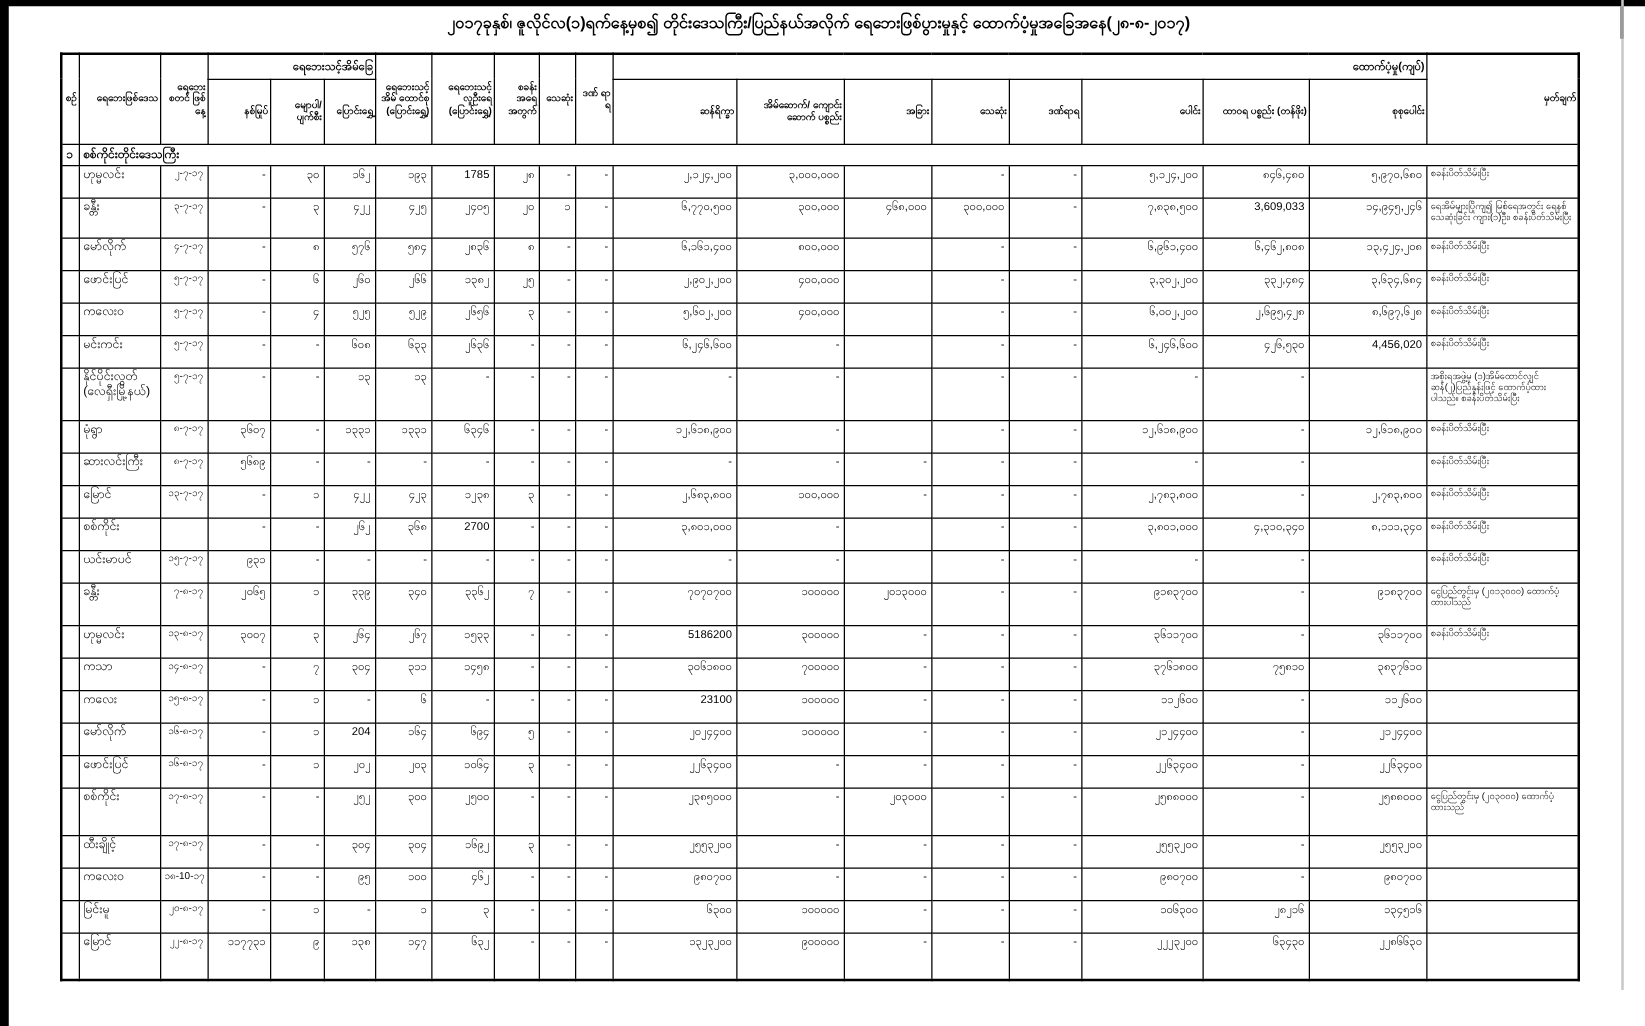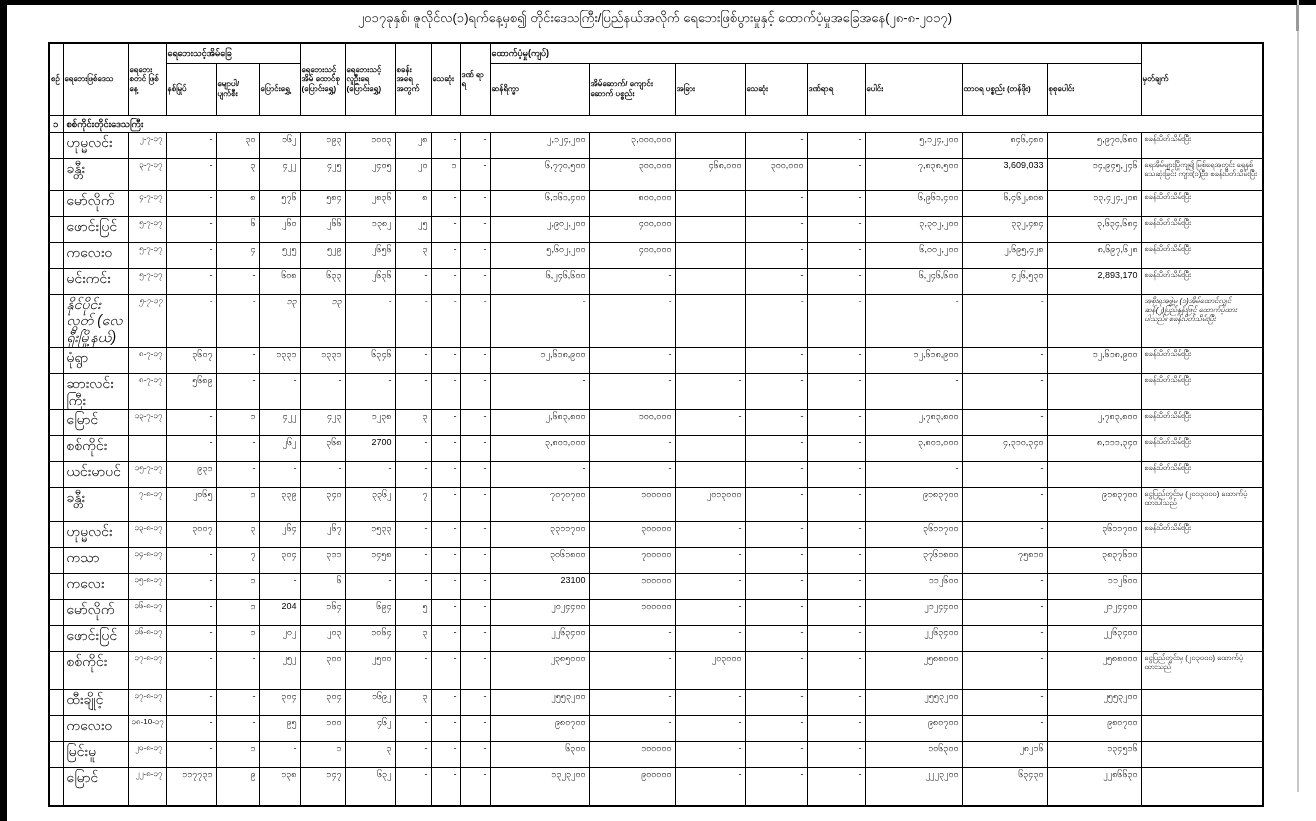--- a/index.html
+++ b/index.html
@@ -2,36 +2,36 @@
 <html><head>
 <meta charset="utf-8">
 <style>
   html,body{margin:0;padding:0;width:1316px;height:821px;background:#fff;
     font-family:"Liberation Sans","DejaVu Sans",sans-serif;overflow:hidden;position:relative;}
   .edge-top{position:absolute;left:0;top:0;width:1316px;height:5px;background:#000;}
   .edge-left{position:absolute;left:0;top:0;width:7px;height:821px;background:#000;}
   .edge-right{position:absolute;left:1297px;top:0;width:2px;height:792px;background:#c8c8c8;}
   .edge-right-dark{position:absolute;left:1296px;top:5px;width:3px;height:26px;background:#9a9a9a;}
   .title{position:absolute;left:48px;top:9px;width:1214px;text-align:center;
-    font-weight:normal;font-size:13px;color:#000;}
+    font-weight:bold;font-size:13px;color:#000;}
   table.main{position:absolute;left:48px;top:42px;width:1214px;border-collapse:collapse;
     table-layout:fixed;border:2px solid #000;}
   td,th{border:1px solid #000;color:#000;overflow:hidden;line-height:1.2;vertical-align:top;}
-  th{font-weight:bold;font-size:8px;text-align:left;vertical-align:middle;padding:1px;}
+  th{font-weight:bold;font-size:8px;text-align:right;vertical-align:middle;padding:1px;}
   th.grp{font-size:9px;}
   td{padding:1px 3px;}
   .c-no{font-size:9px;text-align:center;}
-  .c-area{font-size:14px;text-align:left;}
+  .c-area{font-size:10px;text-align:left;}
   .c-date{font-size:8px;text-align:right;white-space:nowrap;}
   .c-num{font-size:9px;text-align:right;white-space:nowrap;}
   .c-remark{font-size:7.5px;text-align:left;margin-top:28px;}
   tr.section-row td{font-weight:bold;font-size:9.5px;height:14px;text-align:left;vertical-align:middle;}
   tbody tr.data-row{height:26px;}
   tbody tr:nth-child(3){height:32px;}   
-  tbody tr:nth-child(8){height:42px;font-style:italic;}   
+  tbody tr:nth-child(8){height:42px;}   
   tbody tr:nth-child(14){height:34px;}  
   tbody tr:nth-child(20){height:38px;}  
   tbody tr:nth-child(24){height:38px;}  
 </style>
 </head>
 <body>
 
 <div class="edge-top"></div>
 <div class="edge-left"></div>
 <div class="edge-right"></div>
@@ -96,21 +96,21 @@
       <td colspan="19">စစ်ကိုင်းတိုင်းဒေသကြီး</td>
     </tr>
   <tr class="data-row">
         <td class="c-no"></td>
         <td class="c-area">ဟုမ္မလင်း</td>
         <td class="c-date">၂-၇-၁၇</td>
         <td class="c-num">-</td>
         <td class="c-num">၃၀</td>
         <td class="c-num">၁၆၂</td>
         <td class="c-num">၁၉၃</td>
-        <td class="c-num">၁၀၀၃</td>
+        <td class="c-num">1785</td>
         <td class="c-num">၂၈</td>
         <td class="c-num">-</td>
         <td class="c-num">-</td>
         <td class="c-num">၂,၁၂၄,၂၀၀</td>
         <td class="c-num">၃,၀၀၀,၀၀၀</td>
         <td class="c-num"></td>
         <td class="c-num">-</td>
         <td class="c-num">-</td>
         <td class="c-num">၅,၁၂၄,၂၀၀</td>
         <td class="c-num">၈၄၆,၄၈၀</td>
@@ -217,21 +217,21 @@
         <td class="c-num">-</td>
         <td class="c-num">-</td>
         <td class="c-num">-</td>
         <td class="c-num">၆,၂၄၆,၆၀၀</td>
         <td class="c-num">-</td>
         <td class="c-num"></td>
         <td class="c-num">-</td>
         <td class="c-num">-</td>
         <td class="c-num">၆,၂၄၆,၆၀၀</td>
         <td class="c-num">၄၂၆,၅၃၀</td>
-        <td class="c-num">2,893,170</td>
+        <td class="c-num">4,456,020</td>
         <td class="c-remark">စခန်းပိတ်သိမ်းပြီး</td>
       </tr>
       <tr class="data-row">
         <td class="c-no"></td>
         <td class="c-area">နိုင်ပိုင်းလွတ် (လေရှီးမြို့နယ်)</td>
         <td class="c-date">၅-၇-၁၇</td>
         <td class="c-num">-</td>
         <td class="c-num">-</td>
         <td class="c-num">၁၃</td>
         <td class="c-num">၁၃</td>
@@ -386,21 +386,21 @@
         <td class="c-area">ဟုမ္မလင်း</td>
         <td class="c-date">၁၃-၈-၁၇</td>
         <td class="c-num">၃၀၀၇</td>
         <td class="c-num">၃</td>
         <td class="c-num">၂၆၄</td>
         <td class="c-num">၂၆၇</td>
         <td class="c-num">၁၅၃၃</td>
         <td class="c-num">-</td>
         <td class="c-num">-</td>
         <td class="c-num">-</td>
-        <td class="c-num">၃၃၁၁၇၀၀</td>
+        <td class="c-num">5186200</td>
         <td class="c-num">၃၀၀၀၀၀</td>
         <td class="c-num">-</td>
         <td class="c-num">-</td>
         <td class="c-num">-</td>
         <td class="c-num">၃၆၁၁၇၀၀</td>
         <td class="c-num">-</td>
         <td class="c-num">၃၆၁၁၇၀၀</td>
         <td class="c-remark">စခန်းပိတ်သိမ်းပြီး</td>
       </tr>
       <tr class="data-row">

